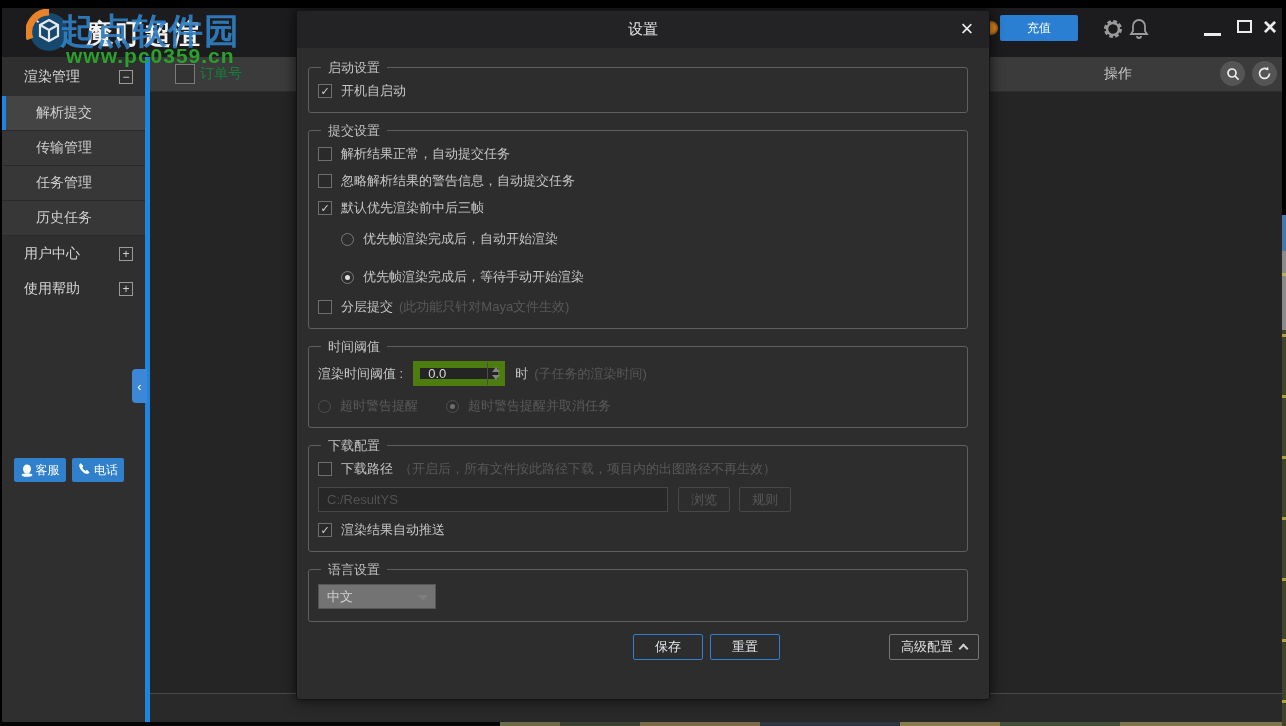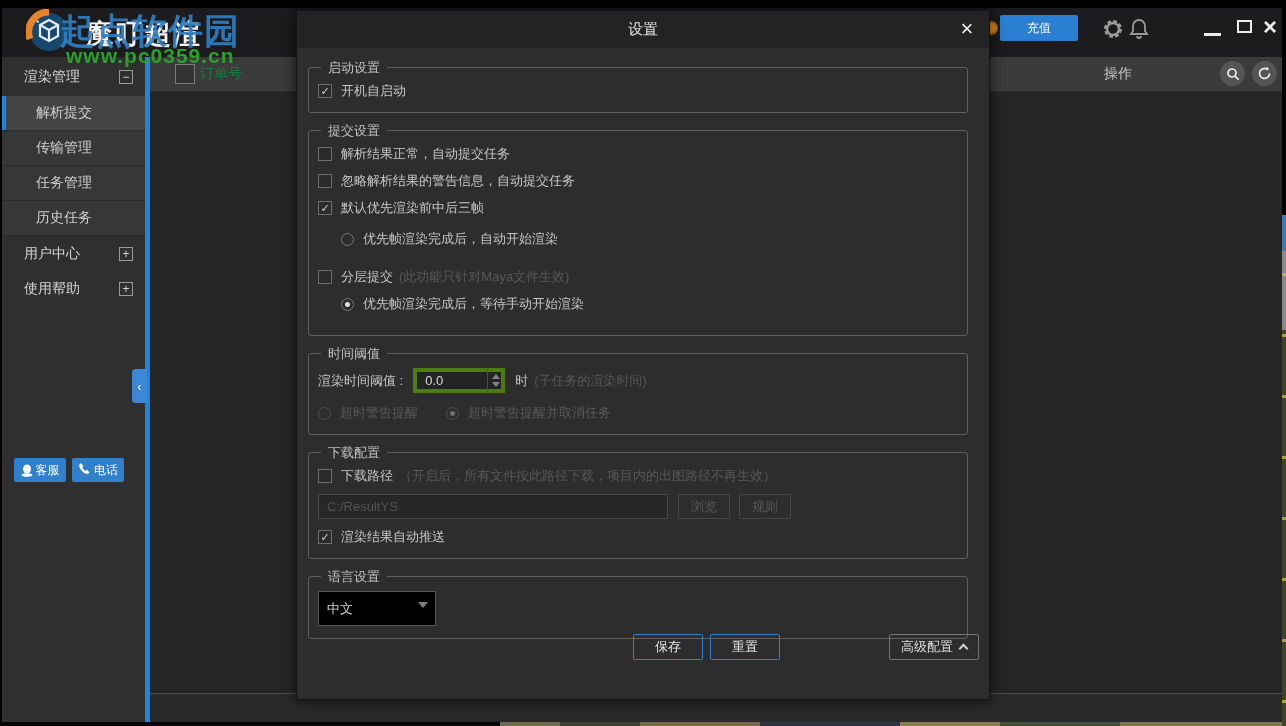--- a/index.html
+++ b/index.html
@@ -85,35 +85,35 @@
     display:inline-flex; align-items:center; justify-content:center; color:#d5d5d5; font-size:11px; flex:none;}
   .rd { width:13px; height:13px; border:1px solid #7a7a7a; border-radius:50%; margin-right:9px;
     display:inline-flex; align-items:center; justify-content:center; flex:none;}
   .rd.sel::after { content:""; width:5px; height:5px; border-radius:50%; background:#e0e0e0; }
   .rd.dis { border-color:#4f4f4f; }
   .rd.dis.sel::after { background:#6e6e6e; }
   .indent { margin-left:23px; }
   .dimtext { color:#5a5a5a; }
 
   .spin-wrap { position:relative; width:92px; height:25px; margin:0 10px; }
-  .spin-input { width:100%; height:100%; background:#242424; border:4px solid #4d7c0f; color:#d8d8d8;
+  .spin-input { width:100%; height:100%; background:#242424; border:7px solid #4d7c0f; color:#d8d8d8;
     font-size:13px; padding:0 20px 0 8px; font-family:inherit; }
   .spin-arrows { position:absolute; right:1px; top:1px; bottom:1px; width:17px; border-left:1px solid #4c4c4c;
     display:flex; flex-direction:column; align-items:center; justify-content:center; gap:3px; }
   .tri-up { width:0; height:0; border-left:4px solid transparent; border-right:4px solid transparent;
     border-bottom:5px solid #848484; }
   .tri-down { width:0; height:0; border-left:4px solid transparent; border-right:4px solid transparent;
     border-top:5px solid #848484; }
 
   .path-input { width:350px; height:25px; background:#272727; border:1px solid #474747; color:#525252;
     font-size:13px; padding:0 8px; margin-right:10px; font-family:inherit;}
   .ghost-btn { height:25px; padding:0 12px; background:transparent; border:1px solid #474747; color:#575757;
     font-size:13px; border-radius:2px; margin-right:9px; display:inline-flex; align-items:center; }
 
-  .select { position:relative; width:118px; height:35px; background:#000000; border:1px solid #565656;
+  .select { position:relative; width:118px; height:25px; background:#737373; border:1px solid #565656;
     color:#cfcfcf; font-size:13px; display:flex; align-items:center; padding-left:8px; }
   .select .caret { position:absolute; right:7px; top:10px; width:0; height:0;
     border-left:5px solid transparent; border-right:5px solid transparent; border-top:6px solid #7e7e7e; }
 
   #dlg-footer { position:absolute; left:139px; right:0; top:623px; height:27px; display:flex; z-index:11;}
   .blue-btn { width:70px; height:26px; border:1px solid #2f7fd1; border-radius:2px; color:#e4e8ec;
     font-size:13px; display:flex; align-items:center; justify-content:center; background:transparent; }
   #save-btn { margin-left:197px; }
   #reset-btn { margin-left:7px; }
   #adv-btn { margin-left:auto; margin-right:10px; width:90px; height:26px; border:1px solid #767676;
@@ -264,28 +264,28 @@
           <span>忽略解析结果的警告信息，自动提交任务</span>
         </div>
         <div class="row" style="margin-bottom:13px;">
           <span class="cb">✓</span>
           <span>默认优先渲染前中后三帧</span>
         </div>
         <div class="row indent" style="margin-bottom:20px;">
           <span class="rd"></span>
           <span>优先帧渲染完成后，自动开始渲染</span>
         </div>
+        <div class="row indent" style="margin-bottom:12px;">
+          <span class="rd sel"></span>
+          <span>优先帧渲染完成后，等待手动开始渲染</span>
+        </div>
         <div class="row">
           <span class="cb"></span>
           <span>分层提交</span>
           <span class="hint">(此功能只针对Maya文件生效)</span>
-        </div>
-        <div class="row indent" style="margin-bottom:12px;">
-          <span class="rd sel"></span>
-          <span>优先帧渲染完成后，等待手动开始渲染</span>
         </div>
       </div>
 
       <div class="fieldset">
         <span class="legend">时间阈值</span>
         <div class="row">
           <span>渲染时间阈值 :</span>
           <span class="spin-wrap">
             <input class="spin-input" value="0.0" style="">
             <span class="spin-arrows">

